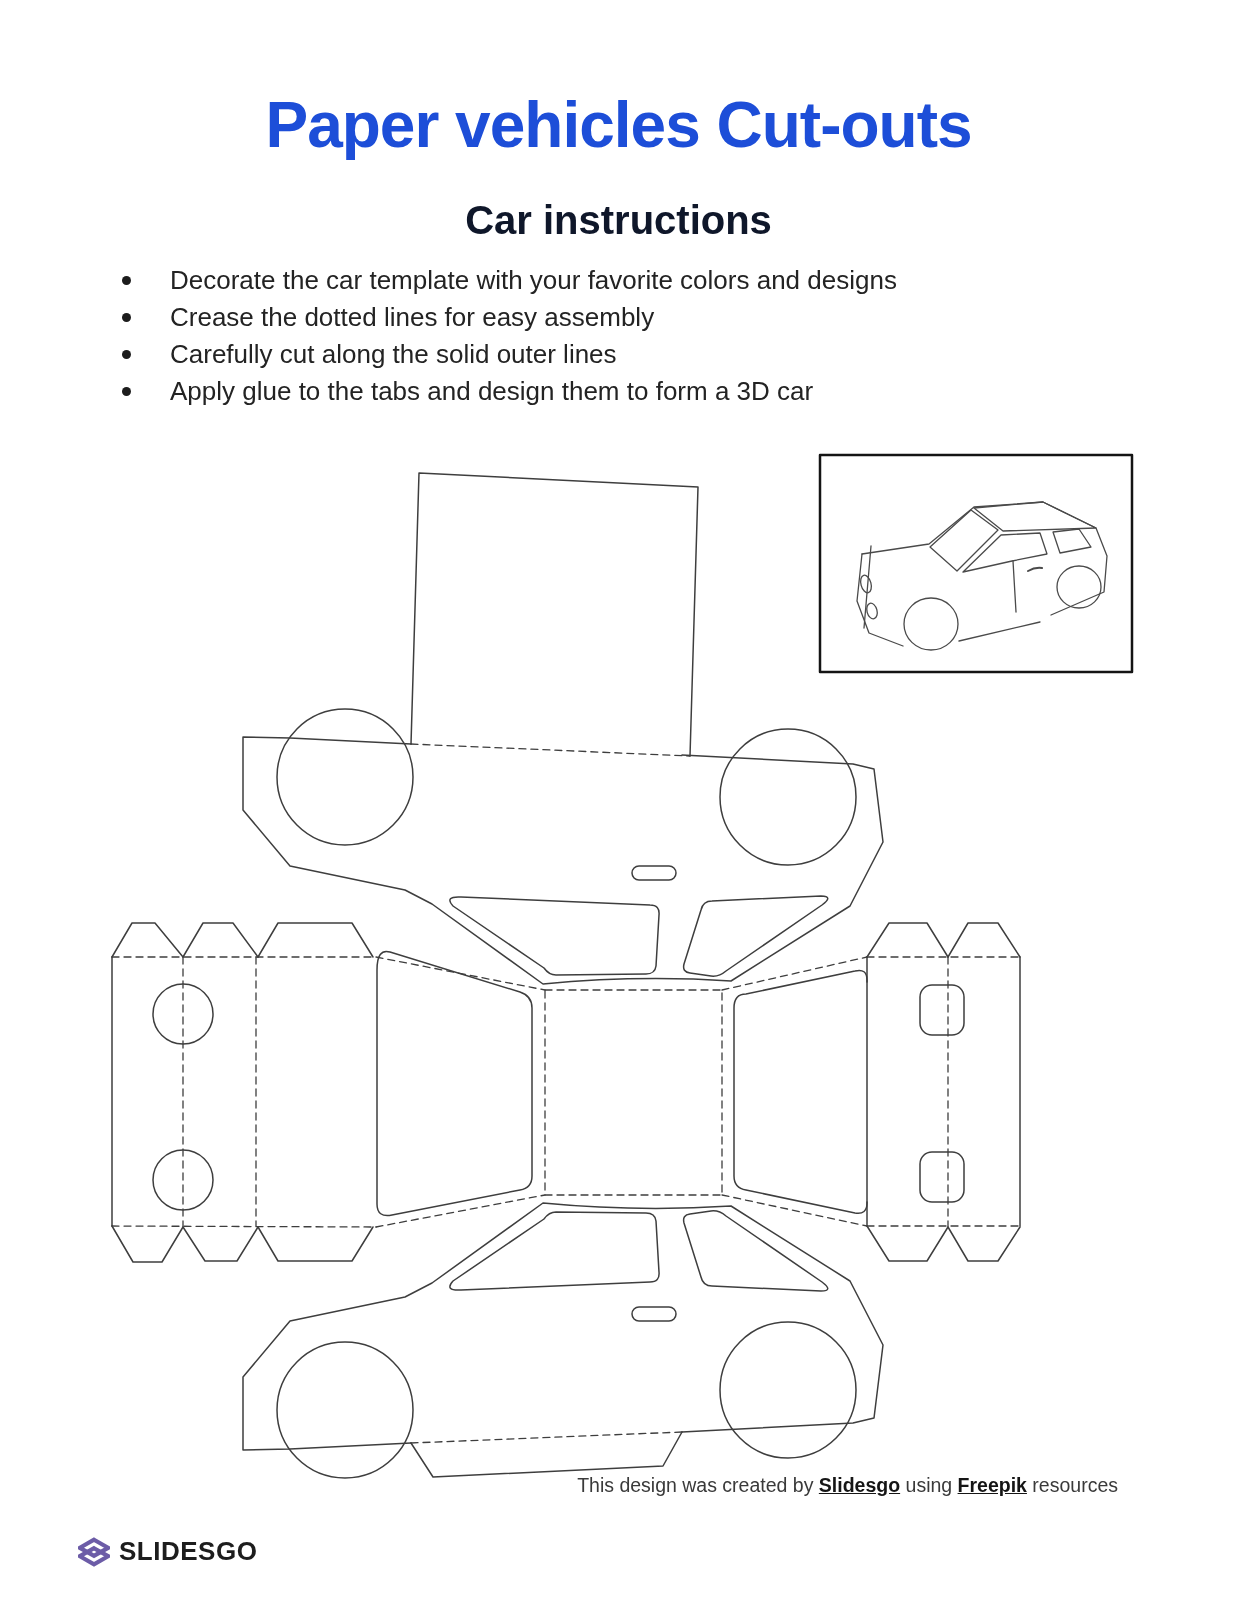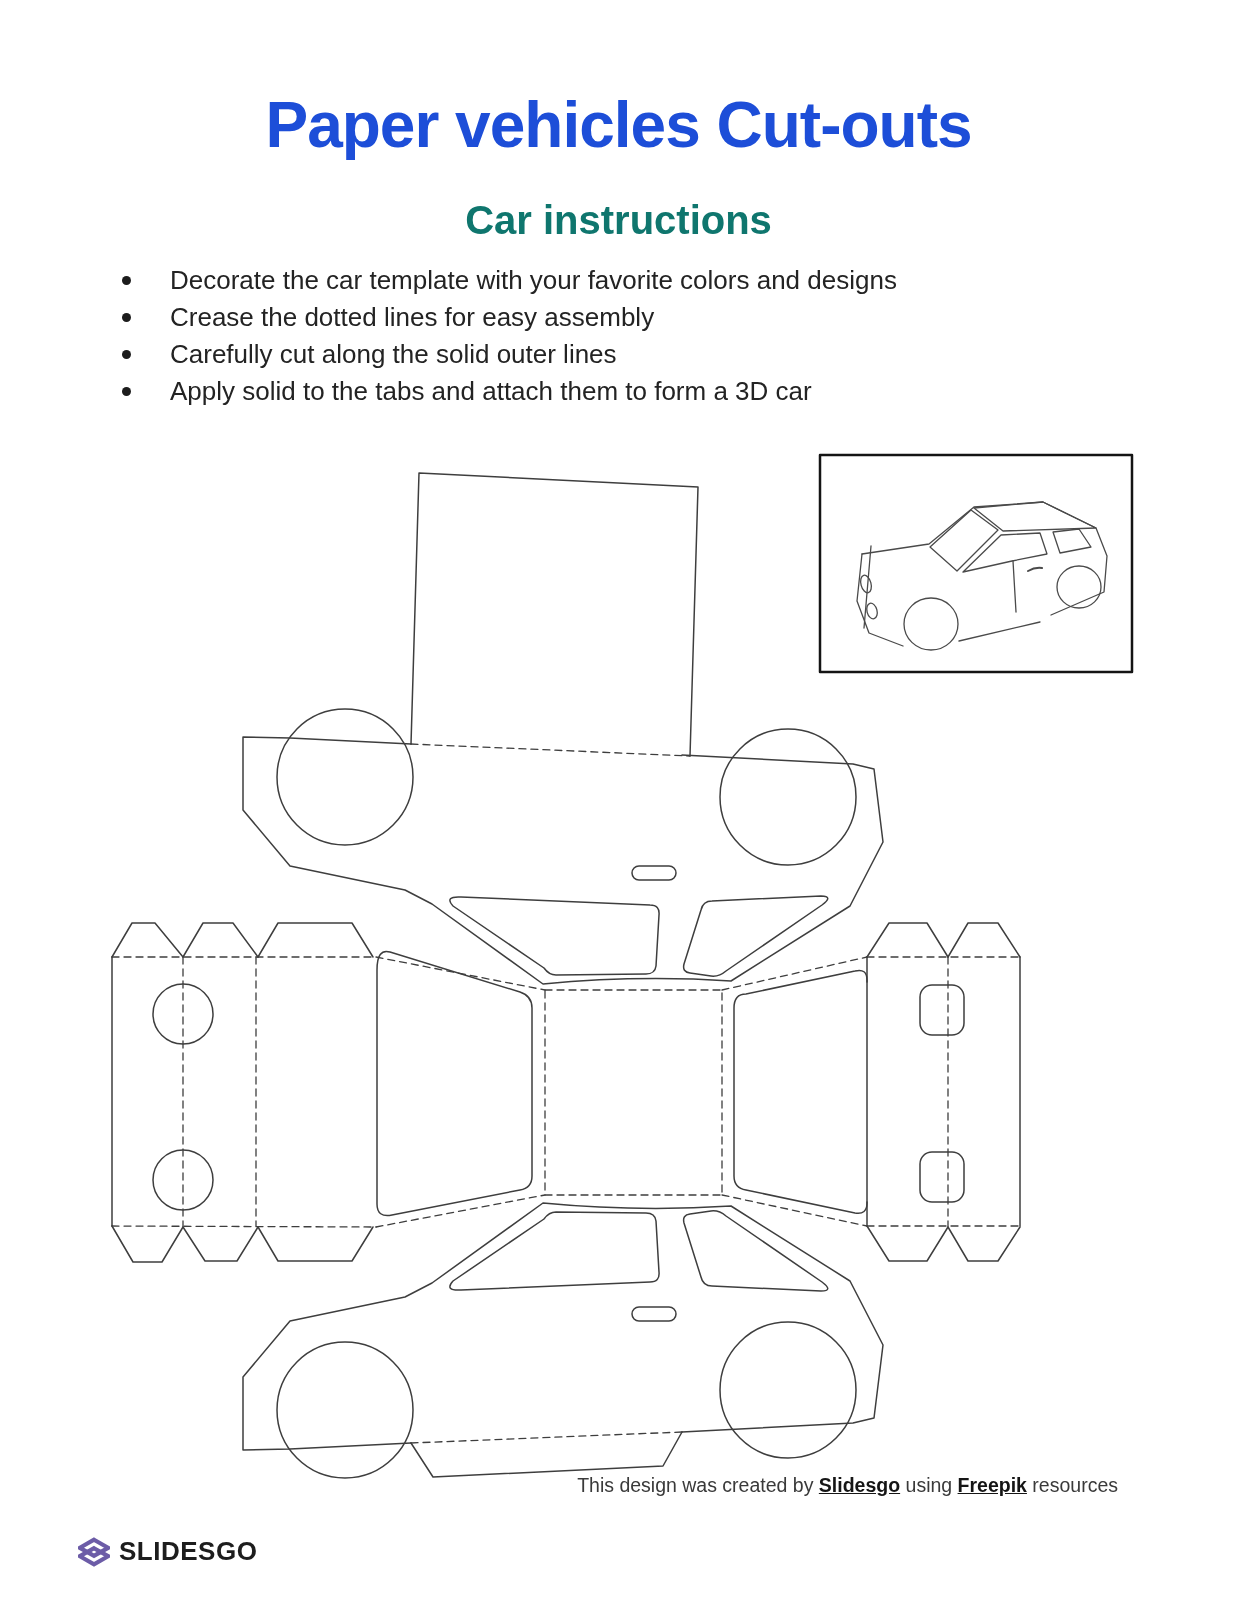--- a/index.html
+++ b/index.html
@@ -14,21 +14,21 @@
   .title{
     position:absolute;top:88px;left:0;width:100%;
     text-align:center;
     font-size:64px;font-weight:bold;letter-spacing:-1px;
     color:#1d4ed8;
   }
   .subtitle{
     position:absolute;top:198px;left:0;width:100%;
     text-align:center;
     font-size:40px;font-weight:bold;letter-spacing:0px;
-    color:#0f766e;
+    color:#0f172a;
   }
   ul.instructions{
     position:absolute;top:262px;left:108px;width:980px;
     list-style:none;margin:0;padding:0;
   }
   ul.instructions li{
     position:relative;
     padding-left:62px;
     height:37px;line-height:37px;
     font-size:26px;color:#232323;
@@ -66,21 +66,21 @@
 
 <div class="page">
 
   <div class="title">Paper vehicles Cut-outs</div>
   <div class="subtitle">Car instructions</div>
 
   <ul class="instructions">
     <li><span class="dot"></span><span>Decorate the car template with your favorite colors and designs</span></li>
     <li><span class="dot"></span><span>Crease the dotted lines for easy assembly</span></li>
     <li><span class="dot"></span><span>Carefully cut along the solid outer lines</span></li>
-    <li><span class="dot"></span><span>Apply solid to the tabs and attach them to form a 3D car</span></li>
+    <li><span class="dot"></span><span>Apply glue to the tabs and design them to form a 3D car</span></li>
   </ul>
 
   <svg class="template" width="1237" height="1600" viewBox="0 0 1237 1600" fill="none" stroke-linejoin="round" stroke-linecap="round">
 
     <defs>
       <g id="sideparts" stroke="#3E3E3E" stroke-width="1.5" fill="none">
 
         <path d="M 411,1443 L 290,1449 L 243,1450 L 243,1377 L 290,1321 L 405,1297 L 432,1283 L 543,1203
              Q 637,1212 731,1206 L 850,1281 L 883,1345 L 874,1418 L 853,1423 L 682,1432"></path>
 

